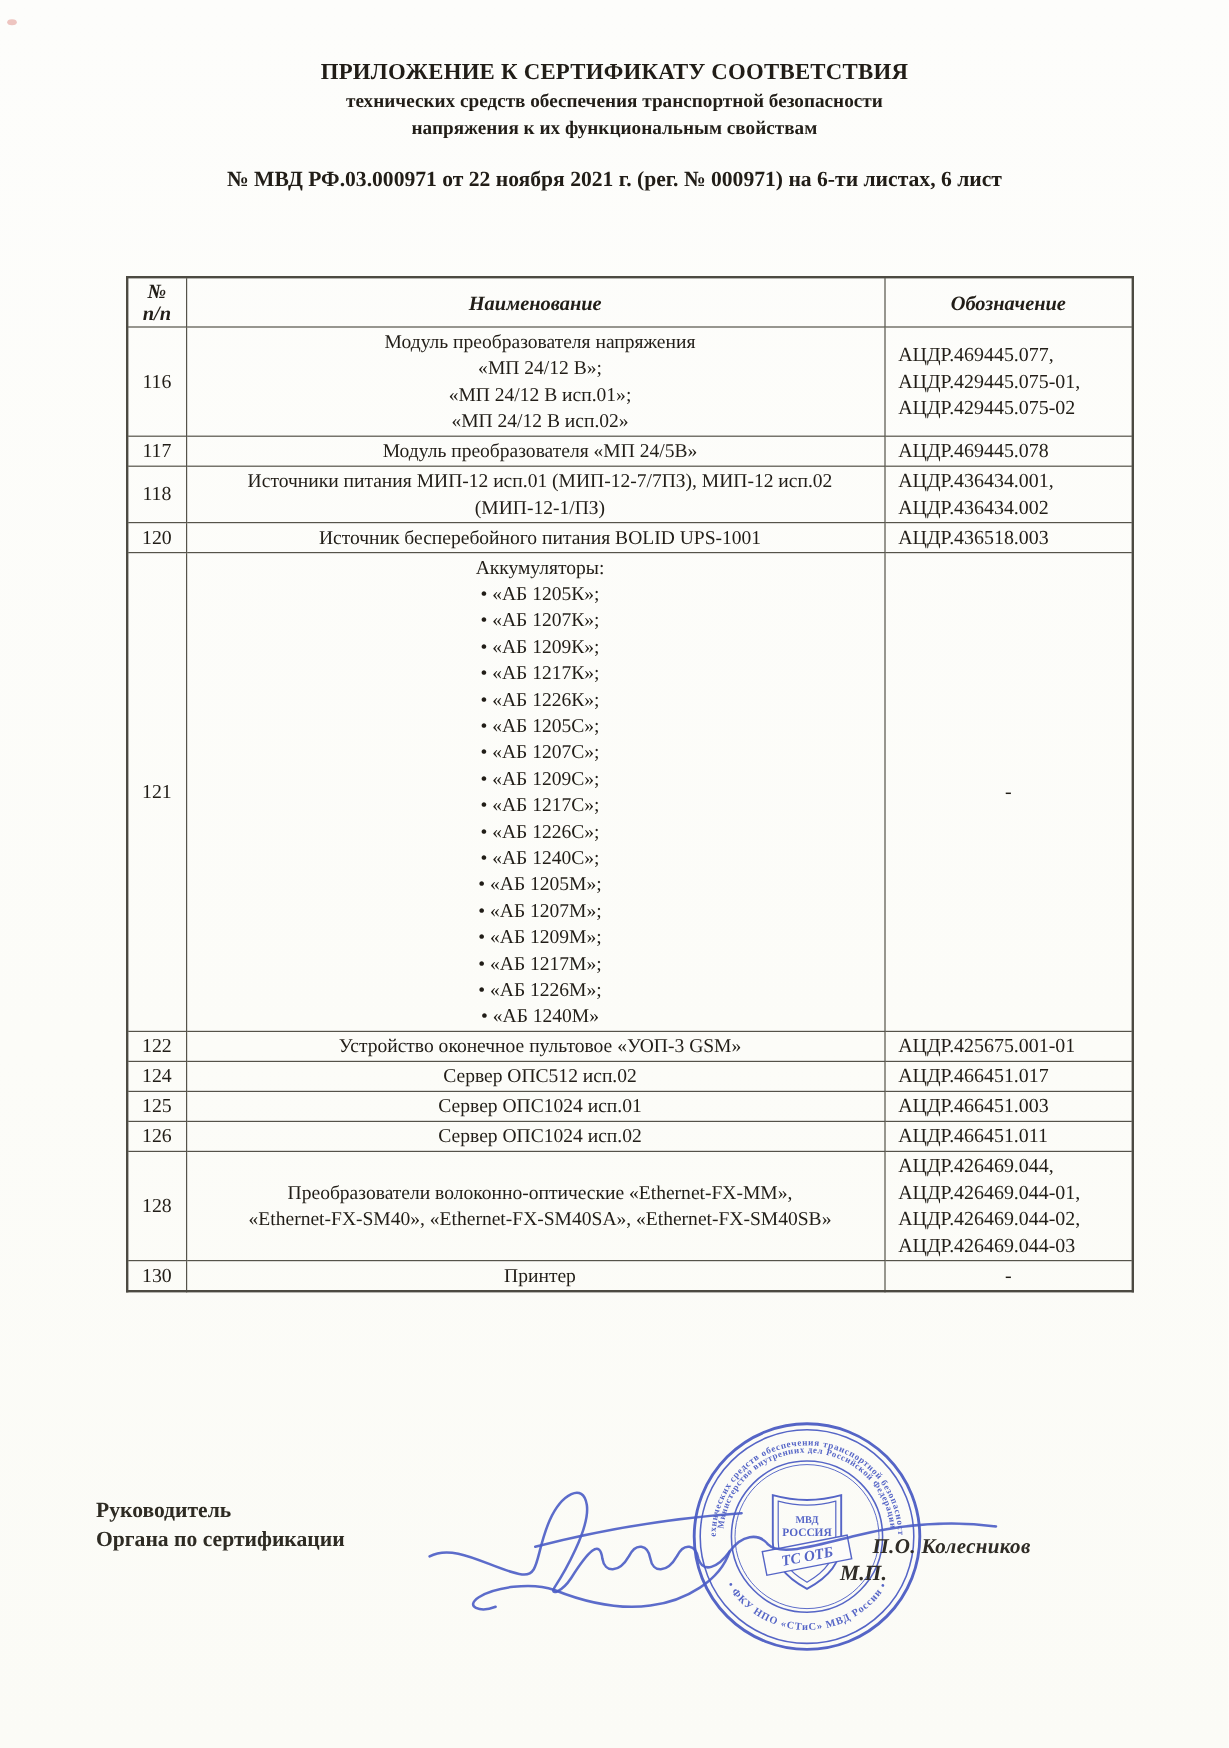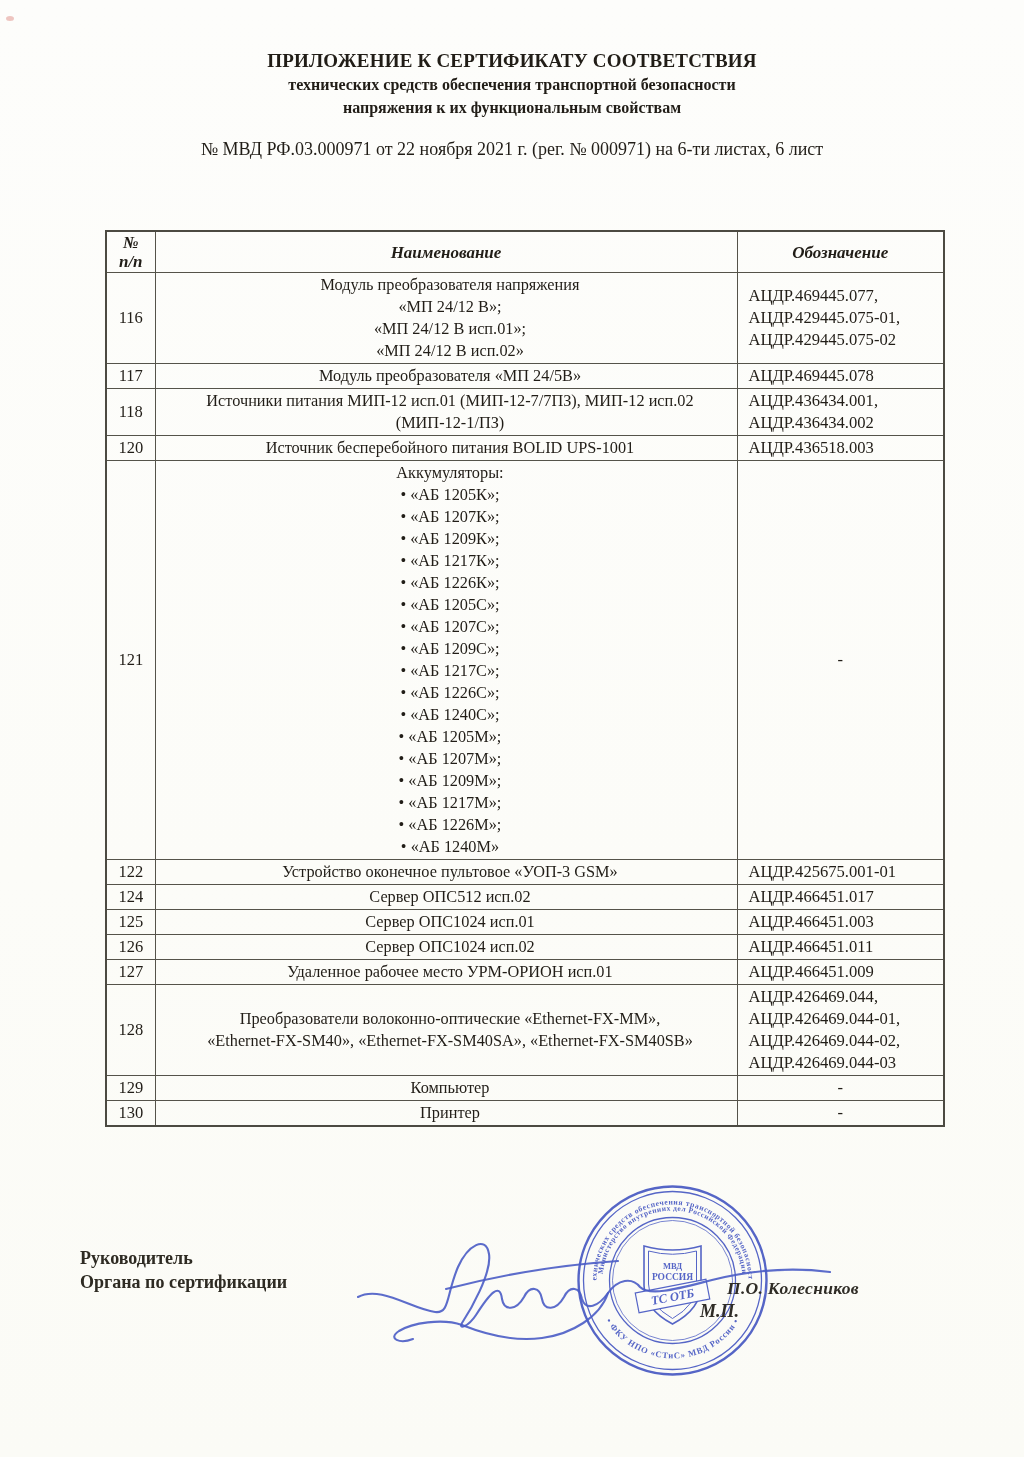--- a/index.html
+++ b/index.html
@@ -7,21 +7,21 @@
     position:relative;width:1024px;height:1457px;overflow:hidden;
     background:linear-gradient(180deg,#fdfdfb 0%,#fcfcf8 60%,#fbfbf6 100%);
     font-family:"Liberation Serif","DejaVu Serif",serif;color:#211d17;
   }
   .artifact{position:absolute;left:6px;top:16px;width:8px;height:5px;background:#e8b2ac;border-radius:50%;opacity:.75;}
 
   
   .doc-header{padding-top:48px;text-align:center;}
   .t1{font-size:19px;font-weight:bold;letter-spacing:.2px;line-height:25px;}
   .t2,.t3{font-size:16px;font-weight:bold;line-height:23px;}
-  .reg{margin-top:20px;text-align:center;font-size:18px;font-weight:normal;}
+  .reg{margin-top:20px;text-align:center;font-size:18px;font-weight:bold;}
 
   
   table.cert{
     position:absolute;left:105px;top:230px;width:838px;
     border-collapse:collapse;table-layout:fixed;
     border:2px solid #4c4a42;
   }
   table.cert th,table.cert td{border:1px solid #55534a;}
   table.cert th{
     height:40px;font-style:italic;font-weight:bold;font-size:17px;
@@ -184,48 +184,30 @@
         <tr>
           <td class="col-num">126</td>
           <td class="col-name">
             <div class="line">Сервер ОПС1024 исп.02</div>
           </td>
           <td class="col-des">
             <div class="line">АЦДР.466451.011</div>
           </td>
         </tr>
         <tr>
-          <td class="col-num">127</td>
-          <td class="col-name">
-            <div class="line">Удаленное рабочее место УРМ-ОРИОН исп.01</div>
-          </td>
-          <td class="col-des">
-            <div class="line">АЦДР.466451.009</div>
-          </td>
-        </tr>
-        <tr>
           <td class="col-num">128</td>
           <td class="col-name">
             <div class="line">Преобразователи волоконно-оптические «Ethernet-FX-MM»,</div>
             <div class="line">«Ethernet-FX-SM40», «Ethernet-FX-SM40SA», «Ethernet-FX-SM40SB»</div>
           </td>
           <td class="col-des">
             <div class="line">АЦДР.426469.044,</div>
             <div class="line">АЦДР.426469.044-01,</div>
             <div class="line">АЦДР.426469.044-02,</div>
             <div class="line">АЦДР.426469.044-03</div>
-          </td>
-        </tr>
-        <tr>
-          <td class="col-num">129</td>
-          <td class="col-name">
-            <div class="line">Компьютер</div>
-          </td>
-          <td class="col-des">
-            <div class="line dash">-</div>
           </td>
         </tr>
         <tr>
           <td class="col-num">130</td>
           <td class="col-name">
             <div class="line">Принтер</div>
           </td>
           <td class="col-des">
             <div class="line dash">-</div>
           </td>

